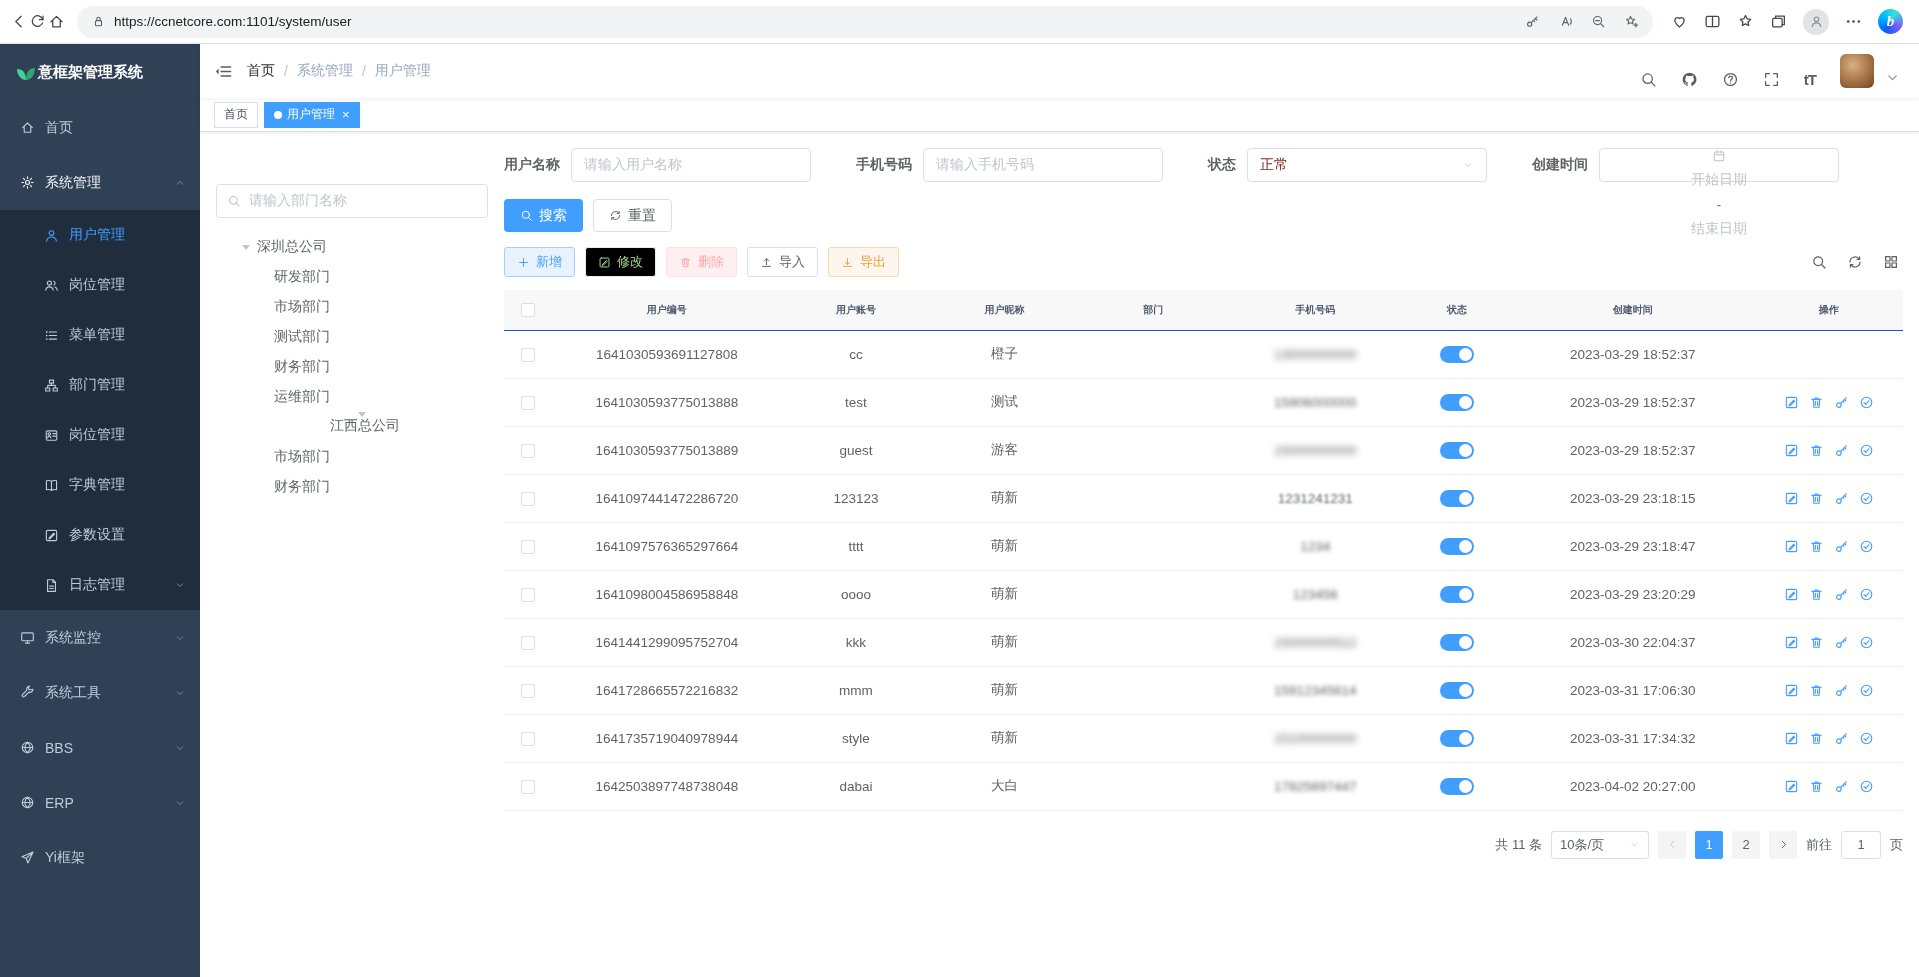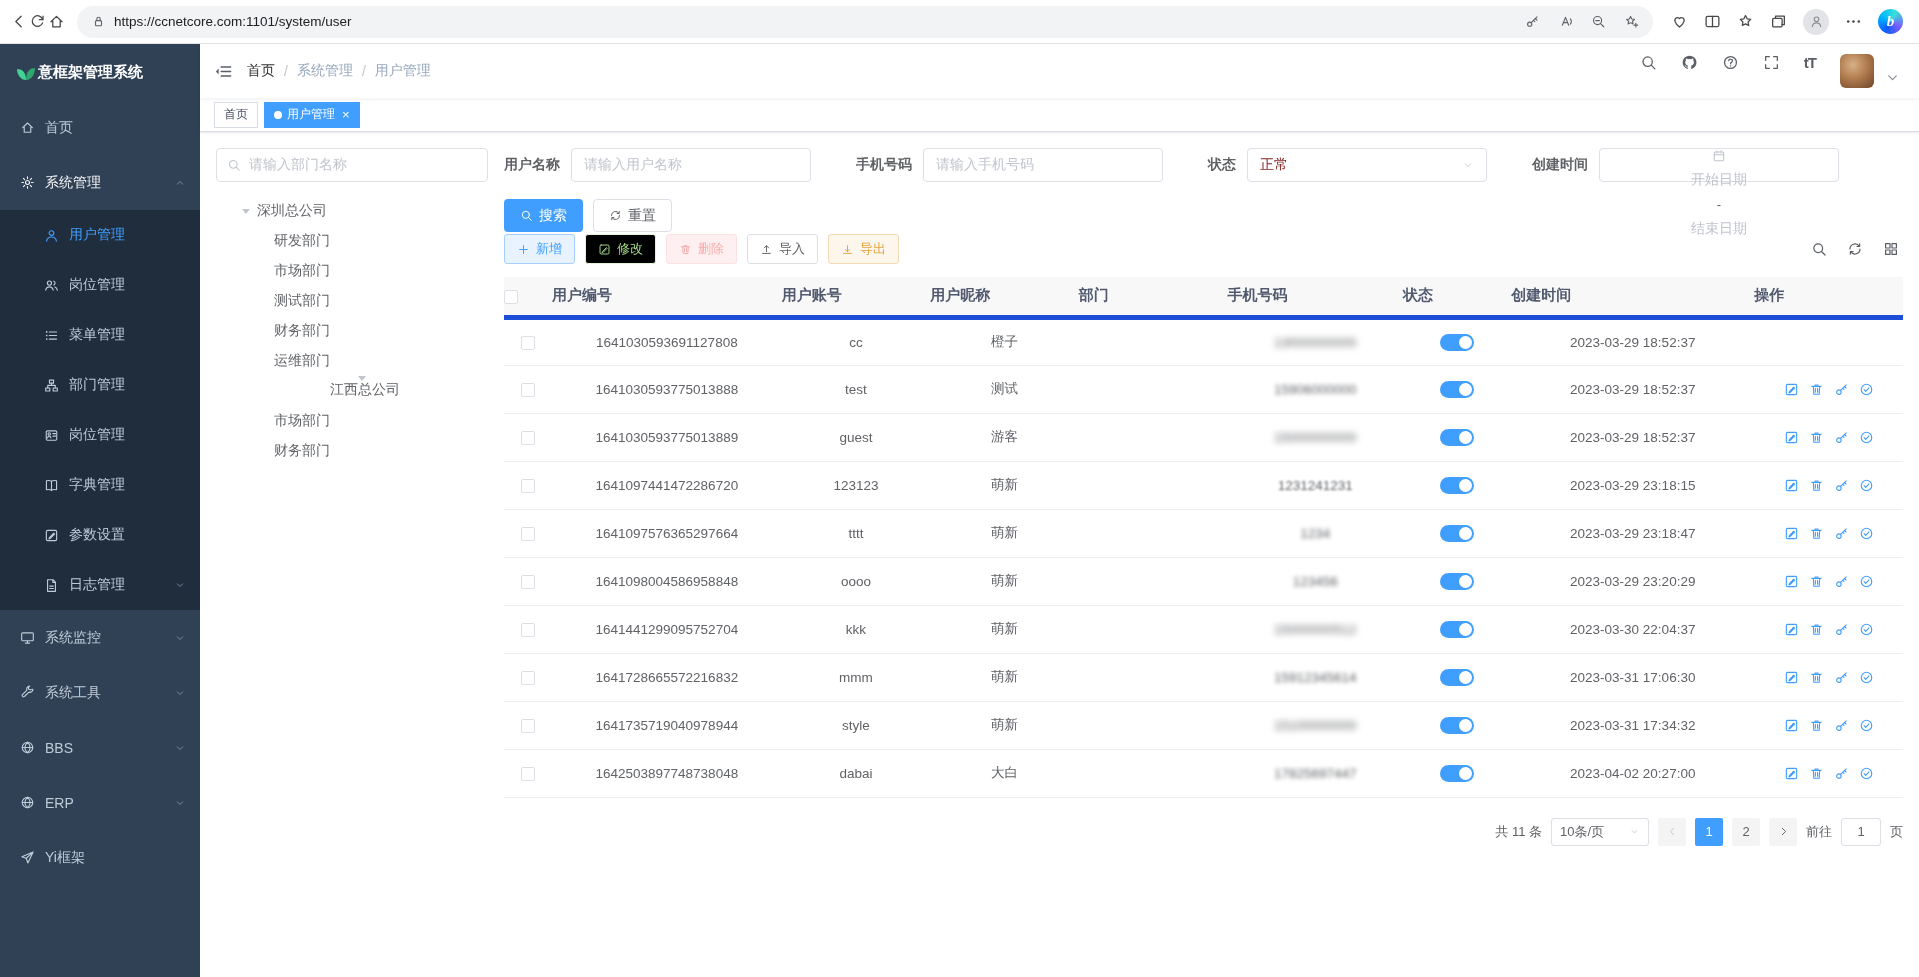--- a/index.html
+++ b/index.html
@@ -41,37 +41,37 @@
 
   .main { flex:1; display:flex; flex-direction:column; min-width:0; background:#fff; }
 
   
   .navbar { height:54px; background:#fff; display:flex; align-items:center; padding:0 18px 0 14px; box-shadow:0 1px 4px rgba(0,21,41,.08); position:relative; z-index:3; flex:0 0 auto; }
   .hamburger { width:19px; height:19px; color:#5a5e66; margin-right:14px; }
   .breadcrumb { display:flex; align-items:center; gap:9px; font-size:14px; }
   .bc-link { color:#303133; }
   .bc-sep { color:#c0c4cc; }
   .bc-muted { color:#97a8be; }
-  .nav-right { margin-left:auto; display:flex; align-items:flex-start; gap:24px; color:#5a5e66; }
+  .nav-right { margin-left:auto; display:flex; align-items:flex-end; gap:24px; color:#5a5e66; }
   .nav-right [data-icon]{ width:17px; height:17px; }
   .fontsize-ic { font-size:15px; font-weight:bold; color:#5a5e66; letter-spacing:-1px; }
   .avatar { width:34px; height:34px; border-radius:6px; background:radial-gradient(circle at 38% 32%, #d8b087 0%, #b07c4f 45%, #6e4426 100%); }
   .avatar-caret { width:11px; height:11px; color:#8a8f99; margin-left:-14px; align-self:flex-end; margin-bottom:2px; }
 
   
   .tags-bar { height:34px; background:#fff; border-bottom:1px solid #d8dce5; box-shadow:0 1px 3px rgba(0,0,0,.09); display:flex; align-items:center; padding:0 14px; gap:6px; flex:0 0 auto; position:relative; z-index:2; }
   .tag { height:26px; display:inline-flex; align-items:center; gap:5px; padding:0 9px; border:1px solid #d8dce5; background:#fff; color:#495060; font-size:12px; cursor:pointer; }
   .tag.active { background:var(--tag-active,#409eff); border-color:var(--tag-active,#409eff); color:#fff; }
   .tag.active .dot { width:8px; height:8px; border-radius:50%; background:#fff; display:inline-block; }
   .tag-close { font-size:13px; line-height:1; padding-left:2px; }
 
   
   .content { flex:1; display:flex; gap:16px; padding:16px 16px 0 16px; min-height:0; background:#fff; }
 
-  .tree-panel { width:272px; flex:0 0 auto; }
+  .tree-panel { width:272px; flex:0 0 auto;margin-top:36px; }
   .tree-search { height:34px; border:1px solid #dcdfe6; border-radius:4px; display:flex; align-items:center; gap:8px; padding:0 10px; color:#c0c4cc; margin-bottom:14px; }
   .tree-search [data-icon]{ width:14px; height:14px; }
   .ph { color:#c0c4cc; font-size:14px; white-space:nowrap; }
   .tree { font-size:14px; color:#606266; }
   .tree-node { height:30px; display:flex; align-items:center; cursor:pointer; }
   .tcaret { width:0; height:0; border-left:4.5px solid transparent; border-right:4.5px solid transparent; border-top:5.5px solid #c0c4cc; margin-right:7px; flex:0 0 auto; }
   .tspacer { width:14px; flex:0 0 auto; }
 
   .table-panel { flex:1; min-width:0; display:flex; flex-direction:column; }
   .filter-row { display:flex; align-items:center; justify-content:space-between; padding-right:64px; }
@@ -83,33 +83,33 @@
   .daterange { justify-content:space-between; color:#c0c4cc;flex-direction:column; }
   .daterange [data-icon]{ width:14px; height:14px; color:#c0c4cc; }
   .dr-sep { color:#606266; font-size:13px; }
 
   .btns-row { display:flex; gap:10px; margin-top:17px; }
   .btn { display:inline-flex; align-items:center; justify-content:center; gap:6px; height:33px; padding:0 15px; border-radius:4px; font-size:14px; border:1px solid transparent; cursor:pointer; background:#fff; font-family:inherit; }
   .btn [data-icon]{ width:13px; height:13px; }
   .btn-primary { background:var(--primary,#409eff); color:#fff; }
   .btn-plain { border-color:#dcdfe6; color:#606266; }
 
-  .toolbar-row { display:flex; align-items:center; justify-content:space-between; margin-top:2px; }
+  .toolbar-row { display:flex; align-items:center; justify-content:space-between; margin-top:15px; }
   .tb-left { display:flex; gap:10px; }
   .btn.sm { height:30px; padding:0 12px; font-size:13px; border-radius:3px; }
   .btn.add { background:#e8f3ff; border-color:#a3d0ff; color:#409eff; }
   .btn.edit { background:#000000; border-color:#e1f3d8; color:#a6d98a; }
   .btn.del { background:#fef0f0; border-color:#fde2e2; color:#f8abab; }
   .btn.imp { border-color:#dcdfe6; color:#606266; }
   .btn.exp { background:#fdf6ec; border-color:#f5dab1; color:var(--warning,#e6a23c); }
   .tb-right { display:flex; align-items:center; gap:20px; color:#5a5e66; padding-right:4px; }
   .tb-right [data-icon]{ width:16px; height:16px; cursor:pointer; }
 
   table.user-table { width:100%; border-collapse:collapse; margin-top:13px; table-layout:fixed; }
-  .user-table th { background:#f8f8f9; color:#515a6e; font-size:15px; font-weight:600; height:40px; border-bottom:5px solid #1d4ed8; text-align:left; white-space:nowrap; }
+  .user-table th { background:#f8f8f9; color:#515a6e; font-size:10px; font-weight:600; height:40px; border-bottom:1px solid #1d4ed8; text-align:center; white-space:nowrap; }
   .user-table td { height:48px; border-bottom:1px solid #ebeef5; font-size:13.5px; color:#606266; text-align:center; white-space:nowrap; overflow:hidden; }
   .user-table th:nth-child(1), .user-table td:nth-child(1){ width:48px; }
   .user-table th:nth-child(2){ width:17%; } .user-table th:nth-child(3){ width:11%; }
   .user-table th:nth-child(4){ width:11%; } .user-table th:nth-child(5){ width:11%; }
   .user-table th:nth-child(6){ width:13%; } .user-table th:nth-child(7){ width:8%; }
   .user-table th:nth-child(8){ width:18%; } .user-table th:nth-child(9){ width:11%; }
   .checkbox { width:14px; height:14px; border:1px solid #dcdfe6; border-radius:2px; background:#fff; display:inline-block; vertical-align:middle; cursor:pointer; }
   .blur { display:inline-block; }
   .b1 { filter:blur(1.1px); } .b2 { filter:blur(2.2px); } .b3 { filter:blur(3px); }
   .toggle { width:34px; height:17px; border-radius:9px; background:var(--toggle-on,#409eff); display:inline-block; position:relative; cursor:pointer; vertical-align:middle; }

